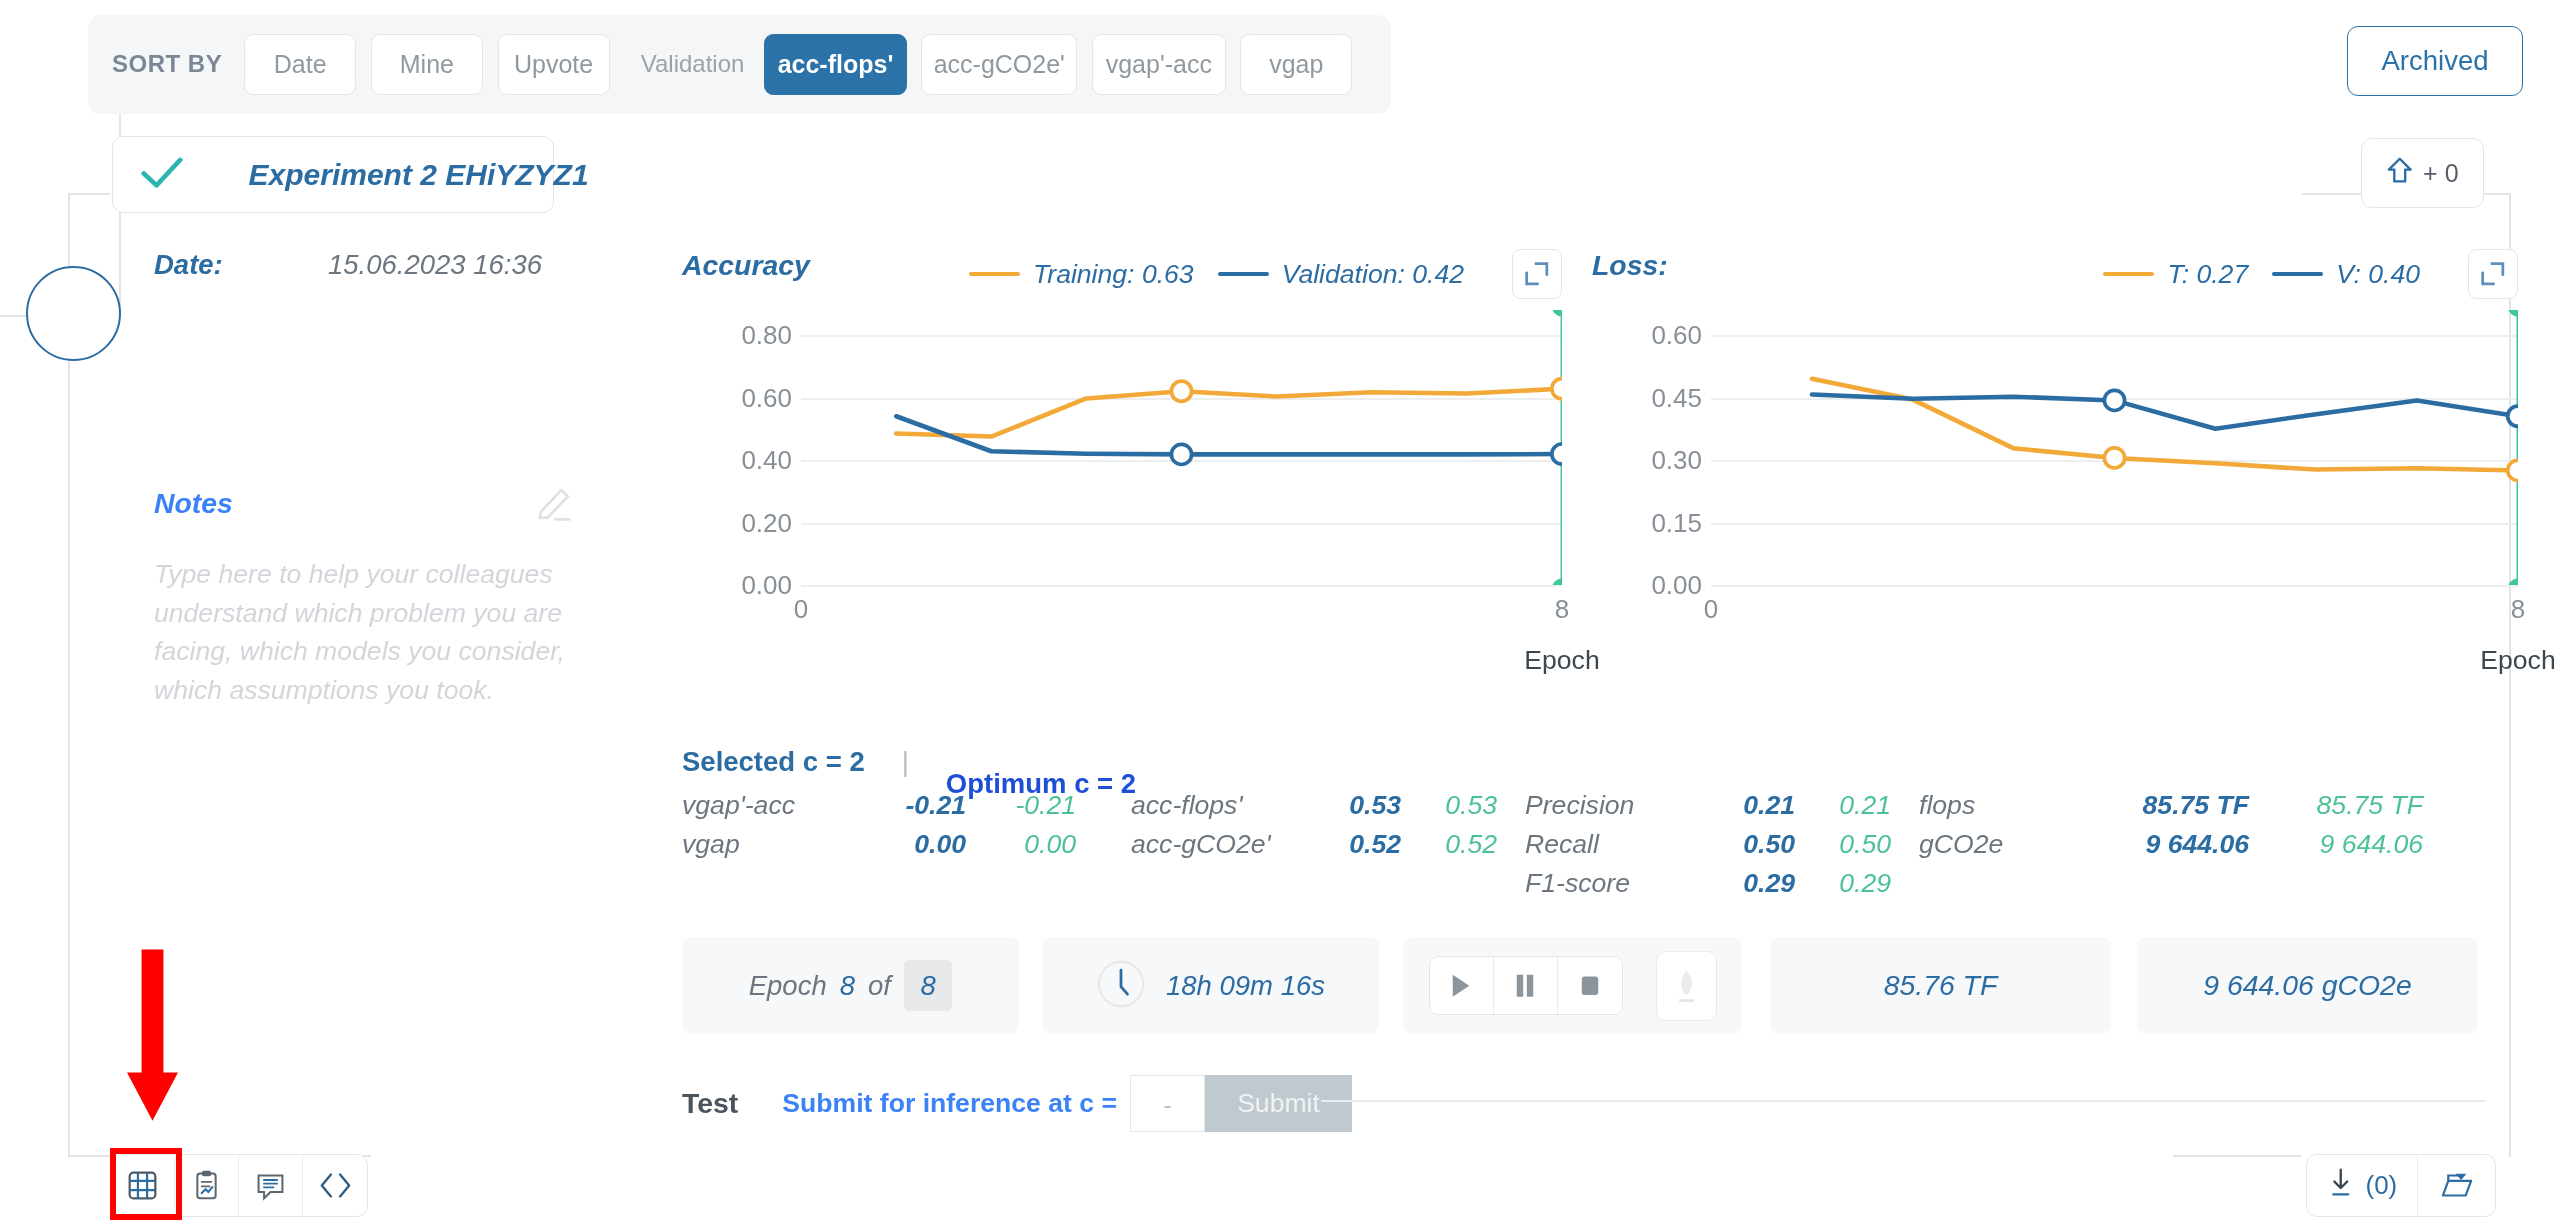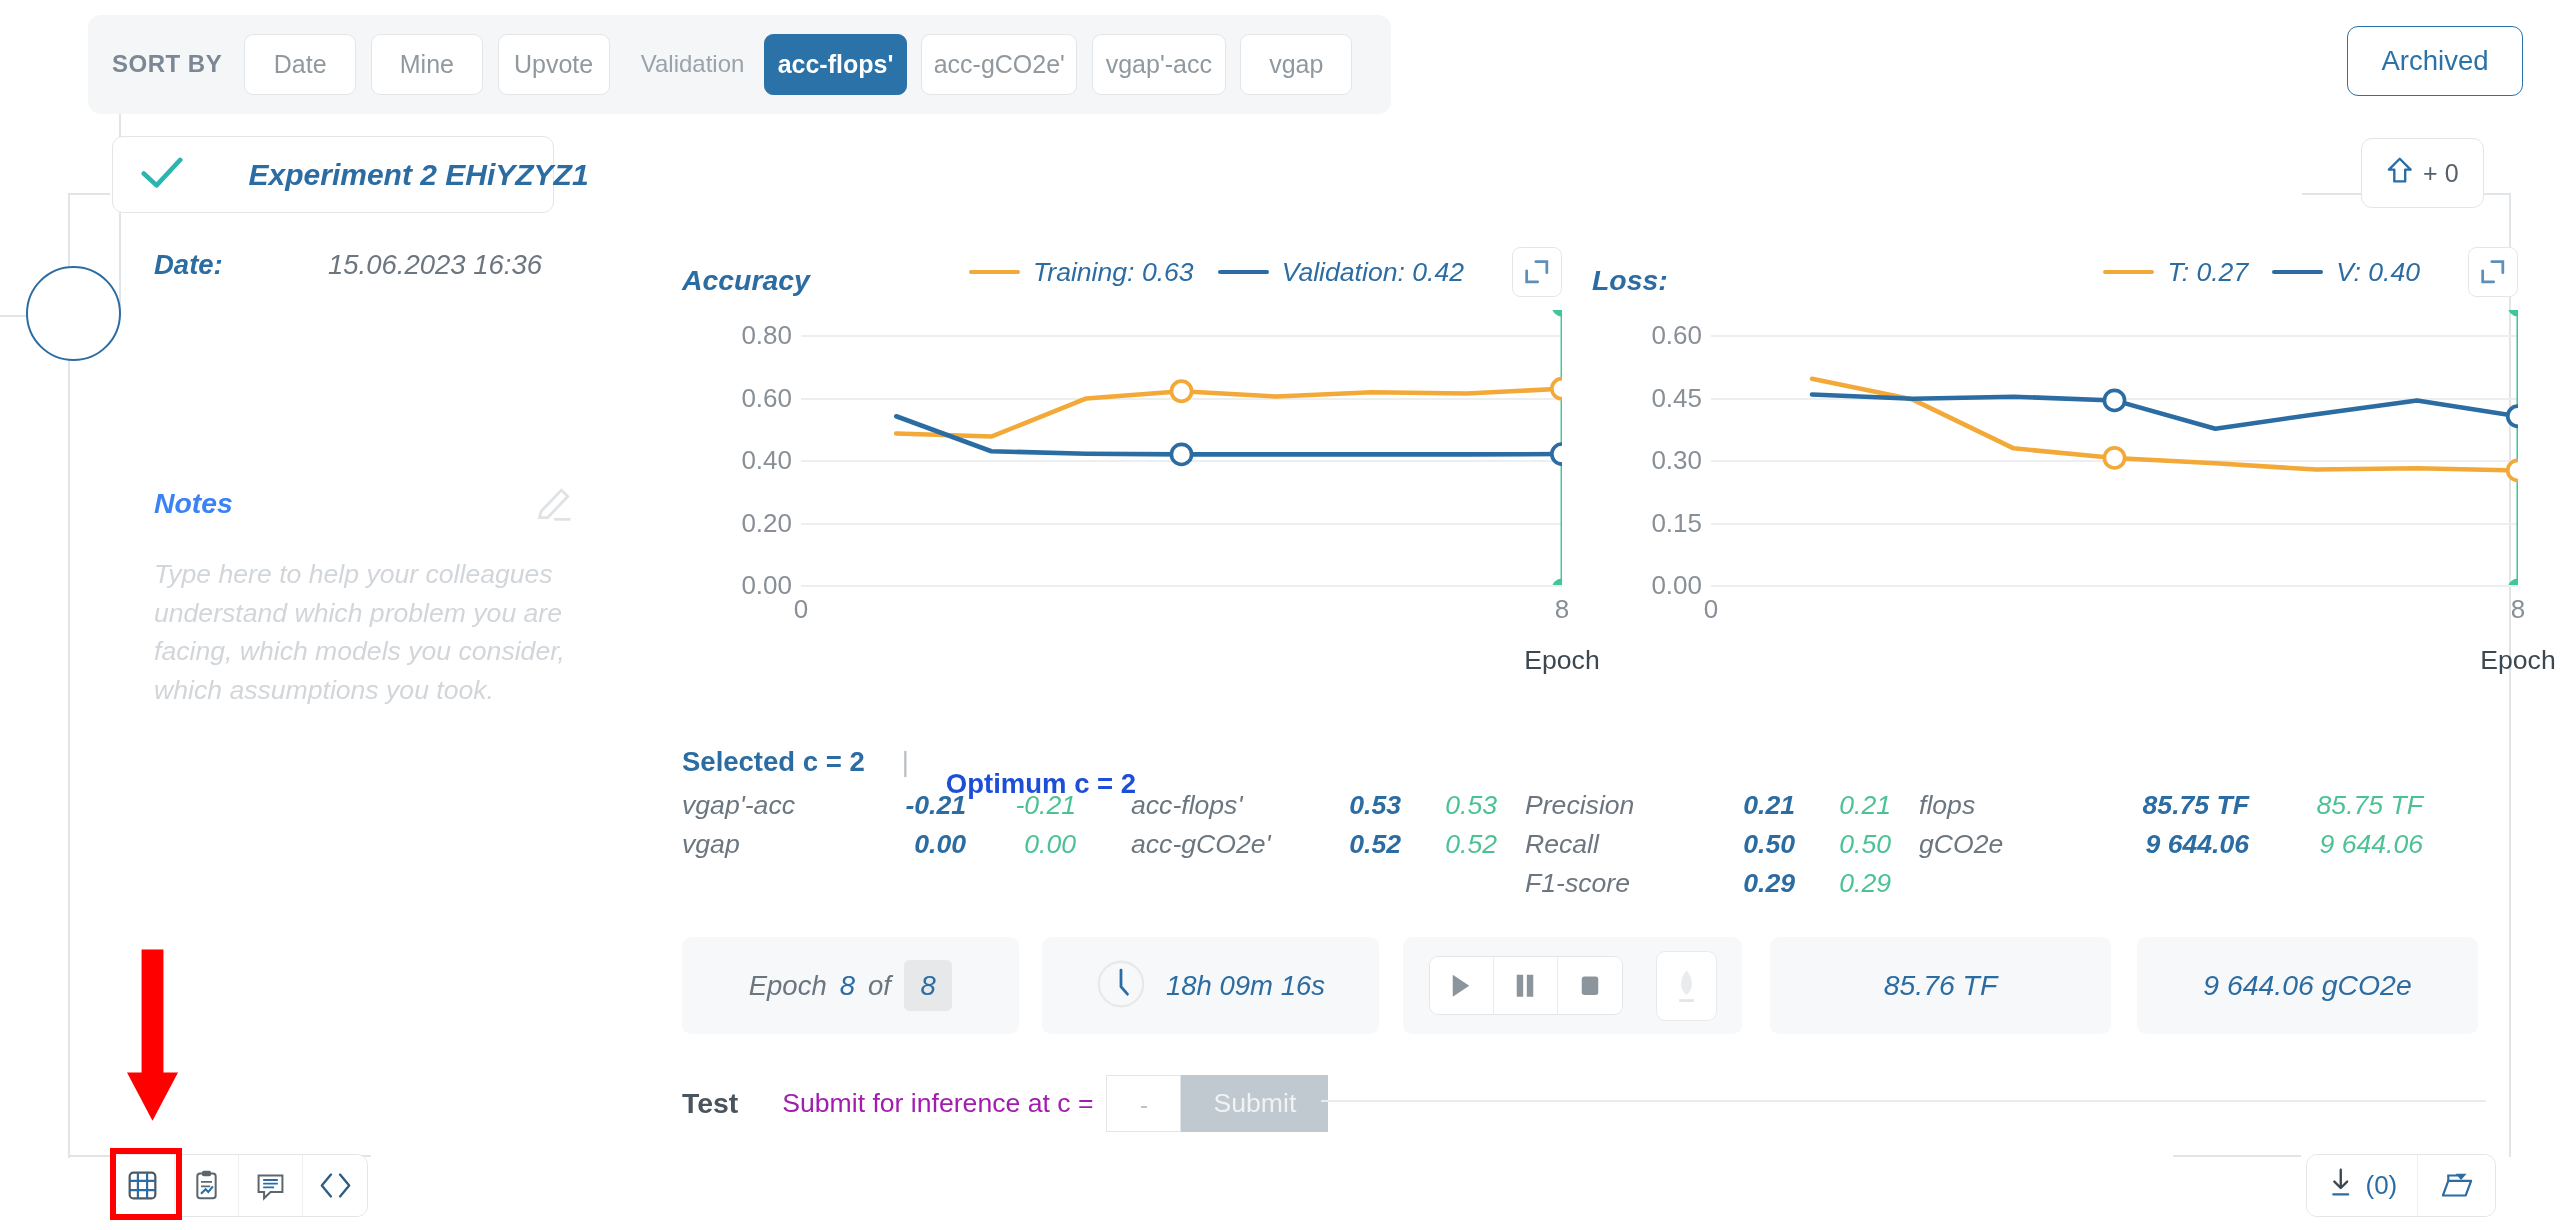--- a/index.html
+++ b/index.html
@@ -98,21 +98,21 @@
   #notes-placeholder {
     position: absolute; left: 154px; top: 555px; width: 431px;
     font-size: 26.6px; font-style: italic; color: #d2d6da; line-height: 1.45;
   }
 
   
   .chart-panel { position: absolute; top: 249px; }
   #chart-acc  { left: 682px;  width: 880px; }
   #chart-loss { left: 1592px; width: 926px; }
 
-  .chart-head { display: flex; align-items: flex-end; height: 48px; }
+  .chart-head { display: flex; align-items: flex-start; height: 48px; }
   .chart-title {
     font-size: 28.4px; font-weight: bold; font-style: italic; color: #2b6ca3;
     white-space: nowrap;
   }
   .legend-wrap { display: flex; align-items: center; margin-left: auto; gap: 24px; }
   .legend-item { display: flex; align-items: center; gap: 13px; }
   .legend-line { display: block; width: 51px; height: 4.6px; border-radius: 2.8px; }
   .legend-text { font-size: 26.6px; font-style: italic; color: #2b6ca3; white-space: nowrap; }
   .expand-btn {
     width: 50px; height: 50px; border: 0.9px solid #e3e6e9; border-radius: 8.3px;
@@ -182,21 +182,21 @@
     display: flex; align-items: center; justify-content: center; background: #fff;
     margin-left: 33px;
   }
   #ctl-flops { left: 1770px; width: 341px; }
   #ctl-co2   { left: 2137px; width: 341px; }
   .stat-txt { font-size: 28.4px; font-style: italic; color: #2b6ca3; white-space: nowrap; }
 
   
   #test-row { position: absolute; left: 682px; top: 1075px; display: flex; align-items: center; }
   #test-label { font-size: 28.4px; font-weight: bold; color: #4a545d; margin-right: 44px; }
-  #test-sub { font-size: 26.6px; color: #a21caf; margin-right: 13px; white-space: nowrap; }
+  #test-sub { font-size: 26.6px; color: #3b82f6; margin-right: 13px; white-space: nowrap; font-weight: bold; }
   #c-input {
     width: 75px; height: 57px; background: #fff; border: 0.9px solid #e3e6e9;
     font-size: 24px; color: #b8bec4; text-align: center; line-height: 57px;
   }
   #submit-btn {
     width: 147px; height: 57px; background: #bfc9cf; color: #f0f2f3;
     font-size: 26.6px; display: flex; align-items: center; justify-content: center;
   }
   #test-rule { position: absolute; left: 1321px; top: 1100px; width: 1165px; height: 1.8px; background: #e9ebec; }
 

